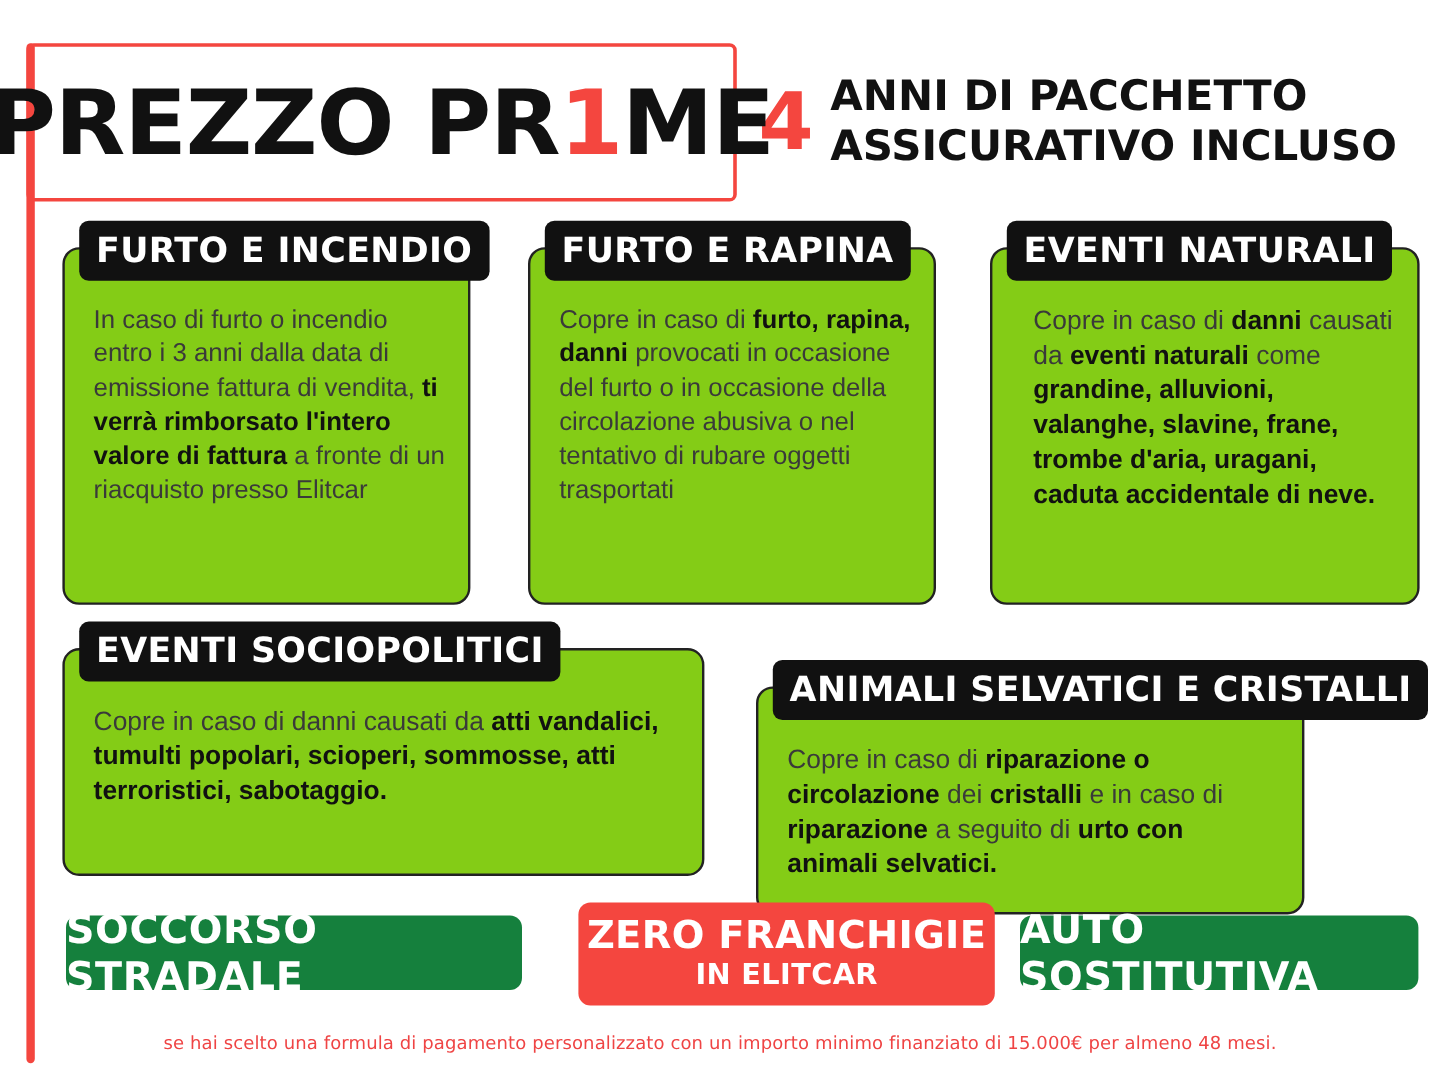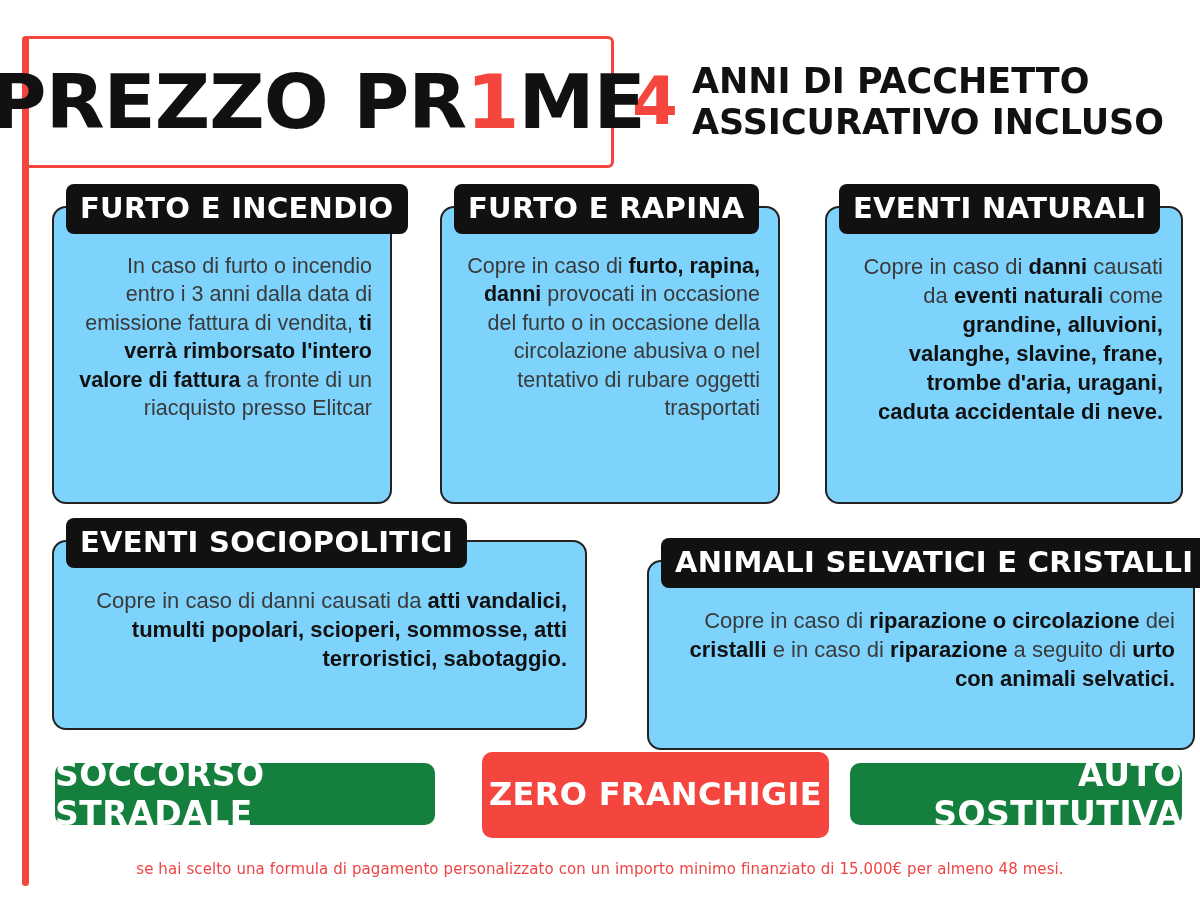--- a/index.html
+++ b/index.html
@@ -88,22 +88,21 @@
     letter-spacing: 0px;
     transform: scaleX(1.0);
   }
 
   
   .card {
     position: absolute;
     box-sizing: border-box;
     border: 2px solid #222222;
     border-radius: 14px;
-    background: #7dd3fc;
-    text-align: right;
+    background: #84cc16;
   }
   .card-title {
     position: absolute;
     top: -24px;
     left: 12px;
     background: #111111;
     color: #ffffff;
     font-family: "DejaVu Sans", sans-serif;
     font-weight: 900;
     font-size: 29px;
@@ -124,21 +123,21 @@
     color: #111111;
     font-weight: bold;
   }
 
   
   #card-furto-incendio { left: 52px;  top: 206px; width: 340px; height: 298px; }
   #card-furto-rapina   { left: 440px; top: 206px; width: 340px; height: 298px; }
   #card-eventi-nat     { left: 825px; top: 206px; width: 358px; height: 298px; padding-left: 10px; }
 
   #card-sociopolitici  { left: 52px;  top: 540px; width: 535px; height: 190px; }
-  #card-animali        { left: 630px; top: 560px; width: 548px; height: 190px; margin-left: 17px; }
+  #card-animali        { left: 630px; top: 572px; width: 457px; height: 190px; }
 
   #card-eventi-nat .card-body,
   #card-sociopolitici .card-body,
   #card-animali .card-body {
     font-size: 22px;
   }
 
   
   .pill {
     position: absolute;
@@ -161,21 +160,20 @@
   #pill-zero {
     left: 482px; top: 752px; width: 347px; height: 86px;
     background: #f4463f;
   }
   #pill-zero .line1 { font-size: 32px; line-height: 1.05; letter-spacing: 0.3px; }
   #pill-zero .line2 { font-size: 24px; line-height: 1.25; letter-spacing: 0.3px; }
   #pill-auto {
     left: 850px; top: 763px; width: 332px; height: 62px;
     font-size: 33px;
     letter-spacing: 0.5px;
-    text-align: right;
   }
 
   
   .footnote {
     position: absolute;
     left: 0;
     top: 860px;
     width: 1200px;
     text-align: center;
     font-family: "DejaVu Sans", sans-serif;
@@ -228,20 +226,21 @@
     <div class="card-title">ANIMALI SELVATICI E CRISTALLI</div>
     <div class="card-body">Copre in caso di <b>riparazione o circolazione</b> dei <b>cristalli</b> e in caso di <b>riparazione</b> a seguito di <b>urto con animali selvatici.</b></div>
   </div>
 
   <div class="pill" id="pill-soccorso">
     <span>SOCCORSO STRADALE</span>
   </div>
 
   <div class="pill" id="pill-zero">
     <span class="line1">ZERO FRANCHIGIE</span>
+    <span class="line2">IN ELITCAR</span>
   </div>
 
   <div class="pill" id="pill-auto">
     <span>AUTO SOSTITUTIVA</span>
   </div>
 
   <div class="footnote">se hai scelto una formula di pagamento personalizzato con un importo minimo finanziato di 15.000€ per almeno 48 mesi.</div>
 
 </div>
 

